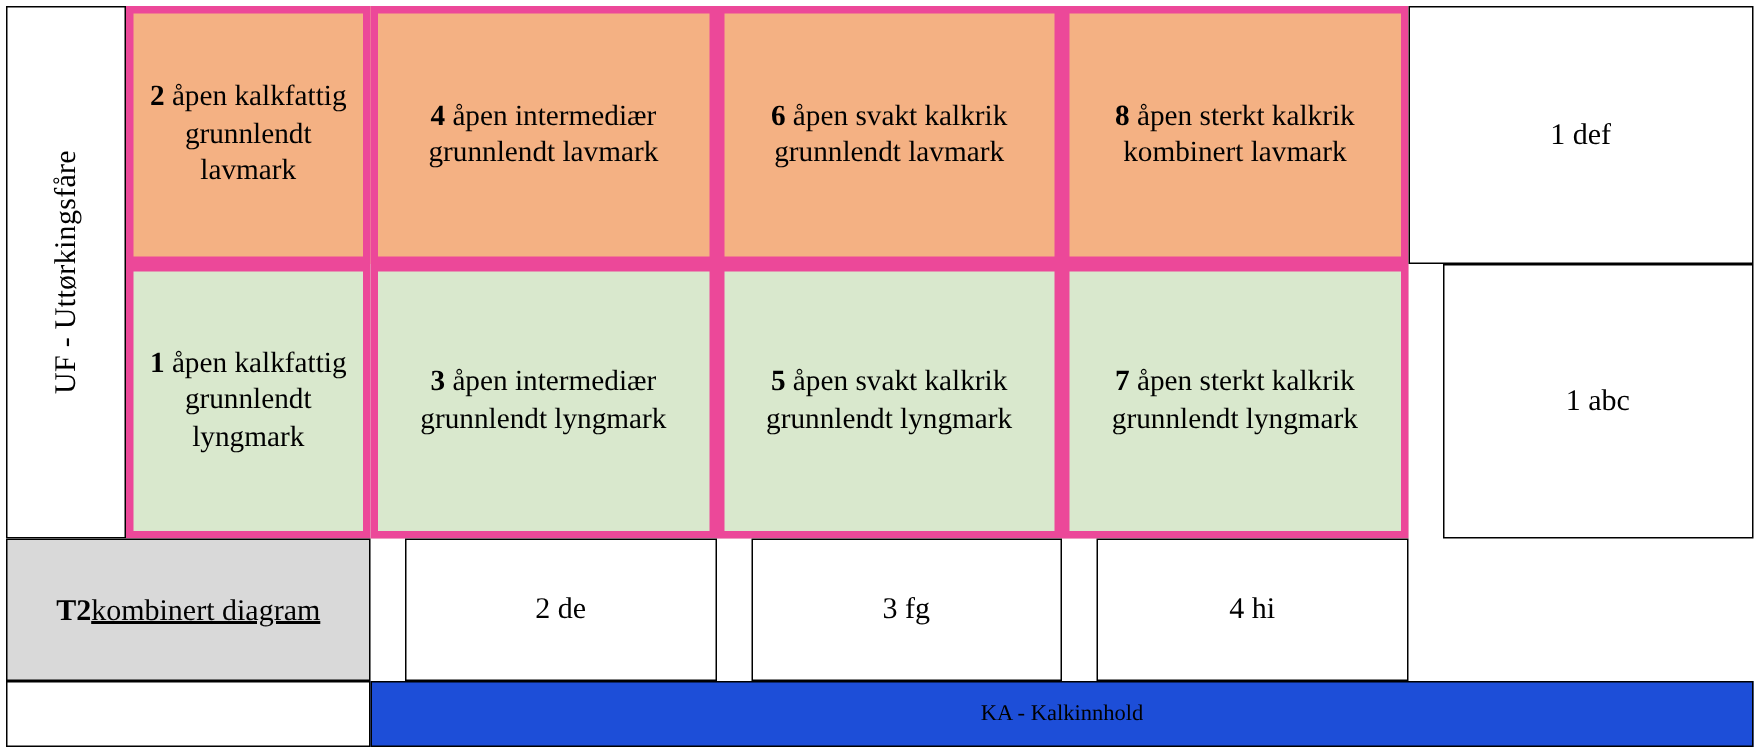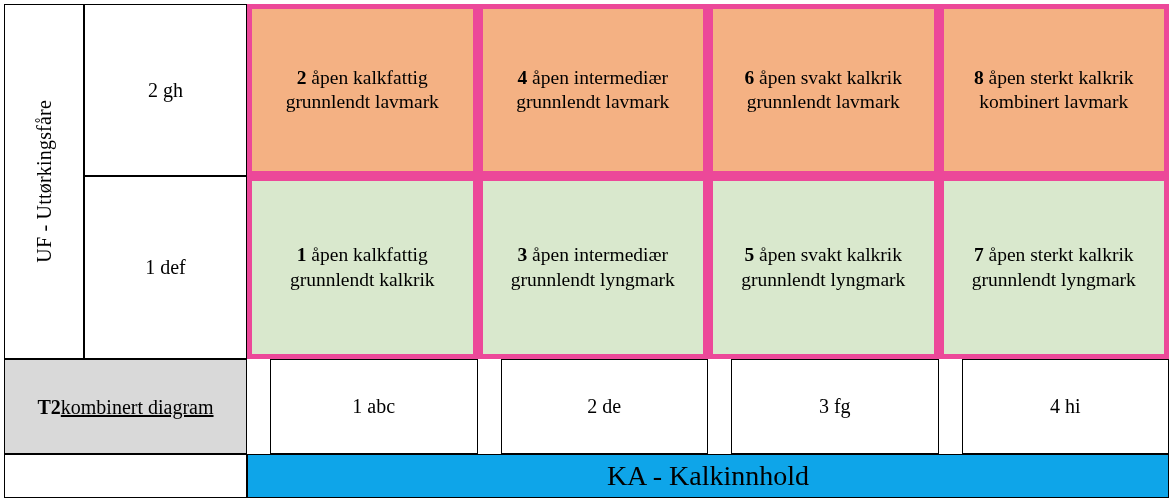--- a/index.html
+++ b/index.html
@@ -93,35 +93,34 @@
   }
   .bl-empty {
     grid-column: 1 / span 2;
     grid-row: 4;
     background: #ffffff;
     border: 1px solid #000000;
   }
   .xaxis {
     grid-column: 3 / span 4;
     grid-row: 4;
-    background: #0ea5e9;
-    font-size: 28px;
+    background: #1d4ed8;
+    font-size: 15px;
   }
 </style>
 </head>
 <body>
 
 <div class="page">
   <div class="grid">
 
     <div class="cell v-axis">
       <span class="vtext">UF - Uttørkingsfåre</span>
     </div>
 
-    <div class="cell rowlabel">2 gh</div>
 
     <div class="cell datacell top">
       <div>
         <span class="num">2 </span>
         <span>åpen kalkfattig grunnlendt lavmark</span>
       </div>
     </div>
     <div class="cell datacell top">
       <div>
         <span class="num">4 </span>
@@ -139,21 +138,21 @@
         <span class="num">8 </span>
         <span>åpen sterkt kalkrik kombinert lavmark</span>
       </div>
     </div>
 
     <div class="cell rowlabel">1 def</div>
 
     <div class="cell datacell bottom">
       <div>
         <span class="num">1 </span>
-        <span>åpen kalkfattig grunnlendt kalkrik</span>
+        <span>åpen kalkfattig grunnlendt lyngmark</span>
       </div>
     </div>
     <div class="cell datacell bottom">
       <div>
         <span class="num">3 </span>
         <span>åpen intermediær grunnlendt lyngmark</span>
       </div>
     </div>
     <div class="cell datacell bottom">
       <div>

